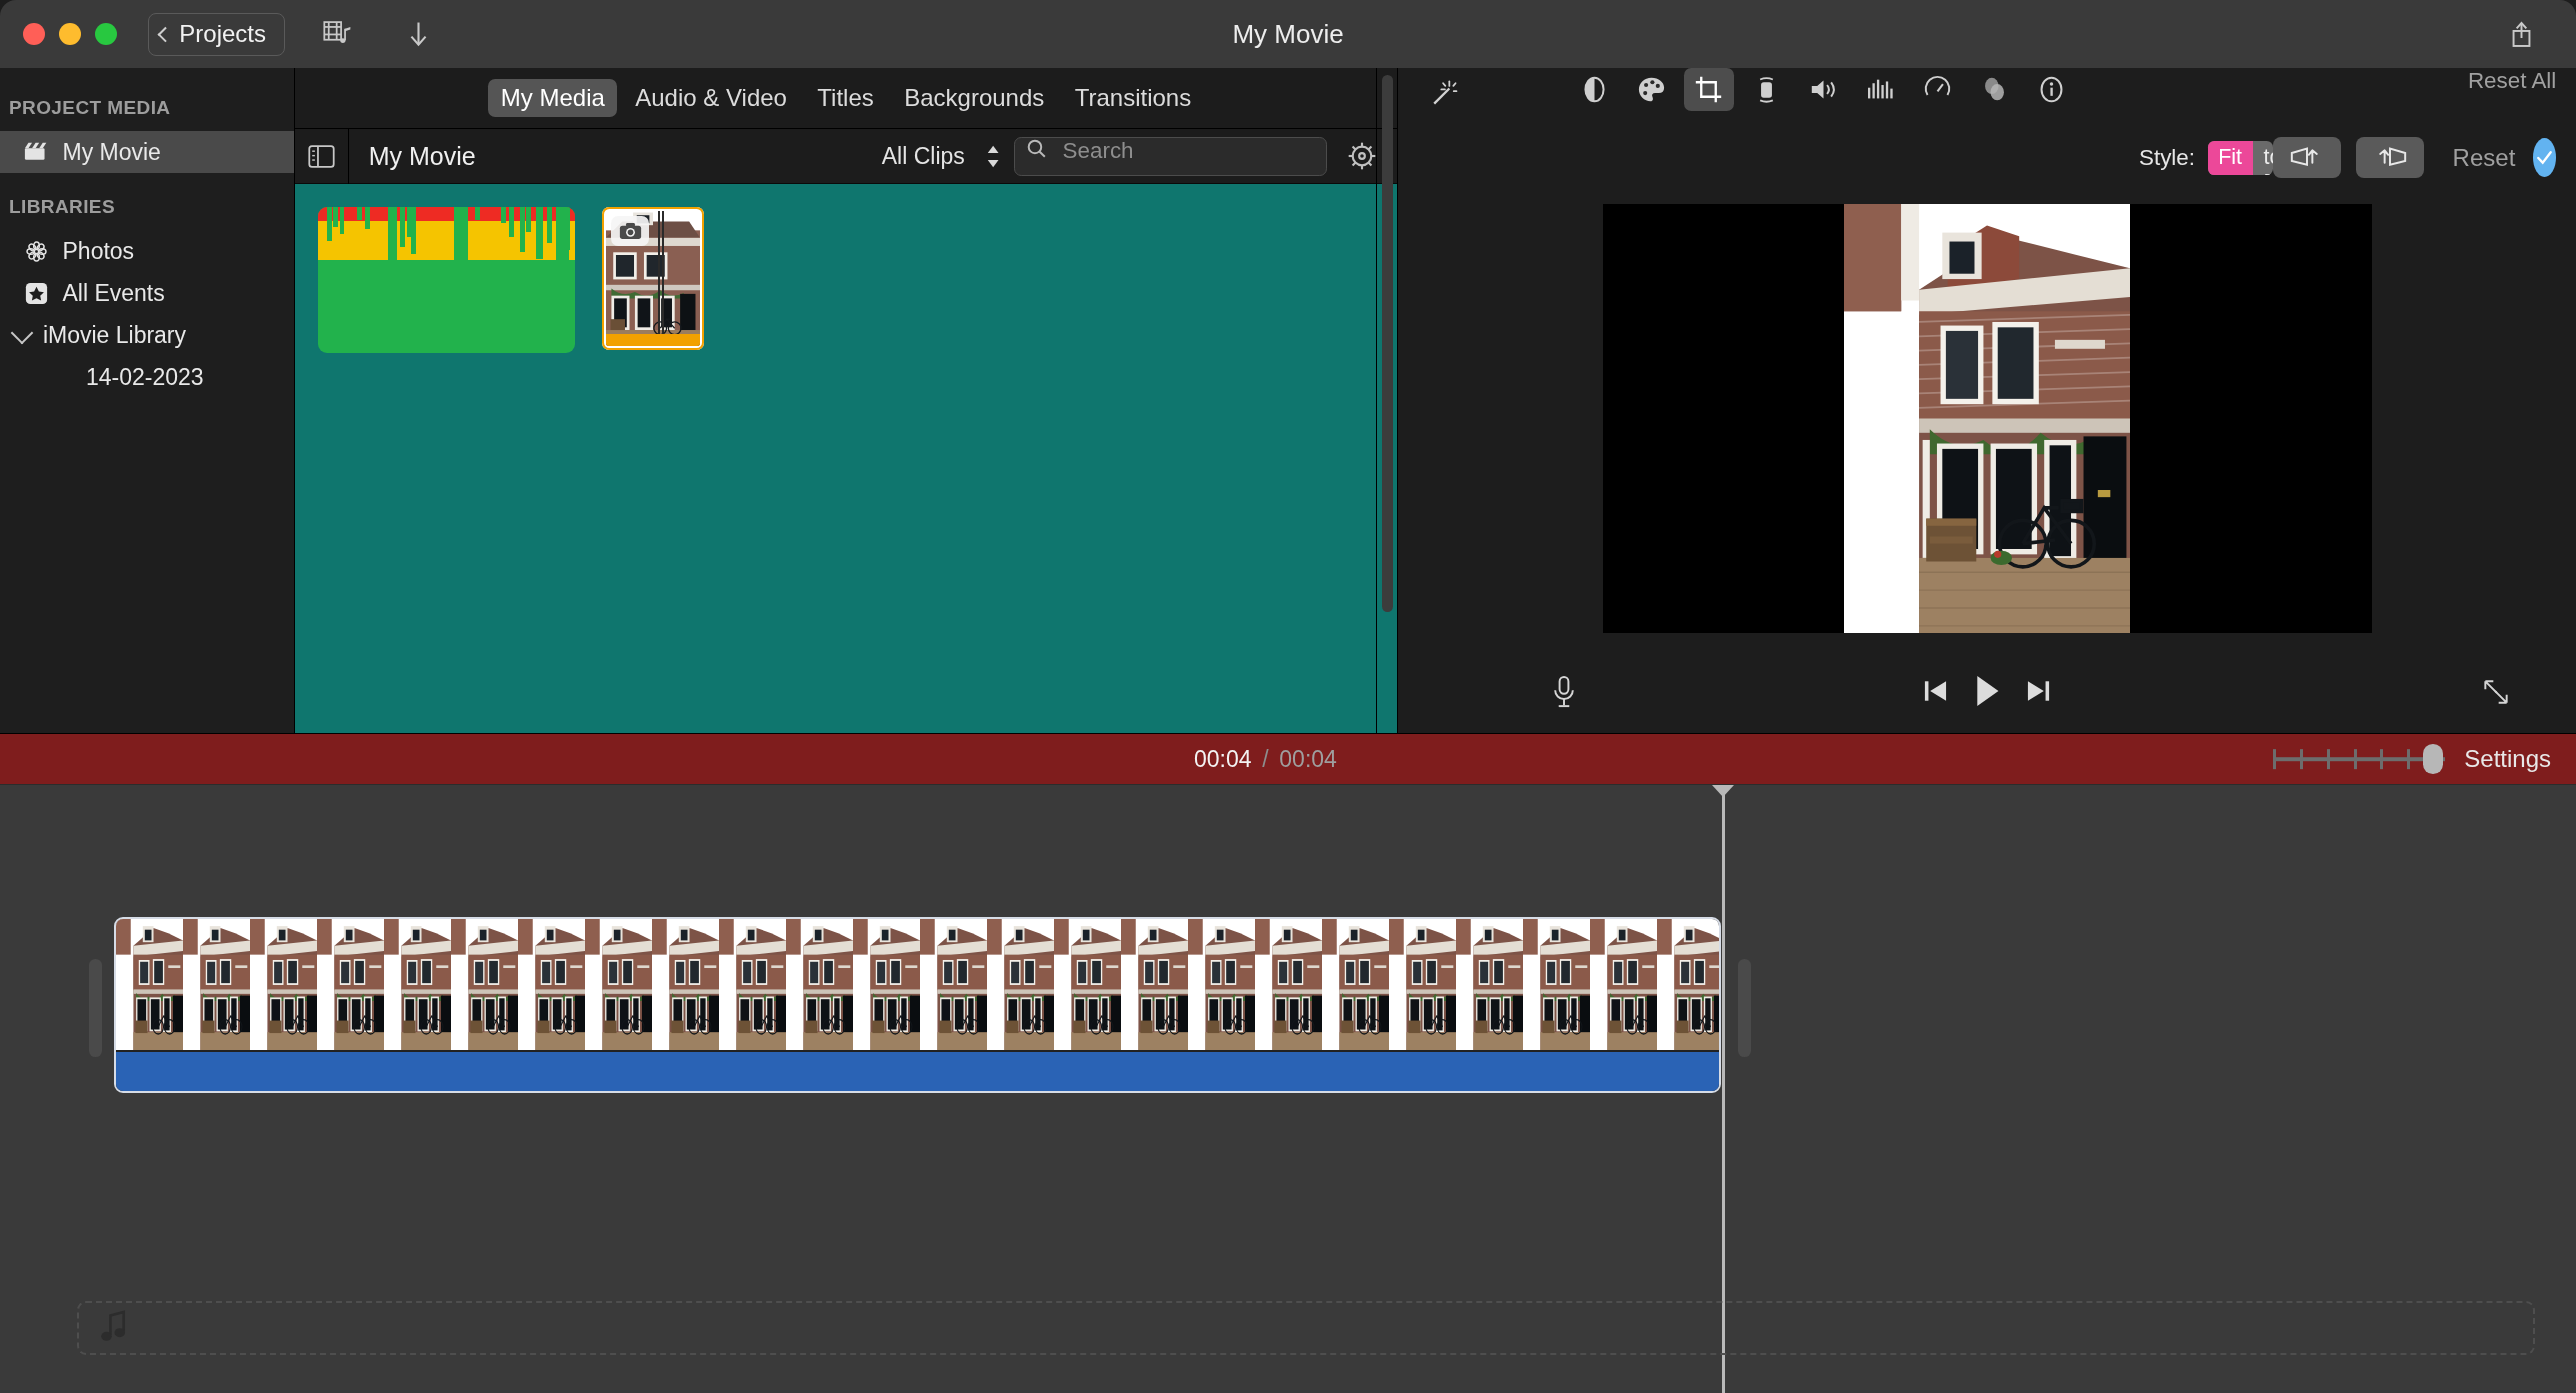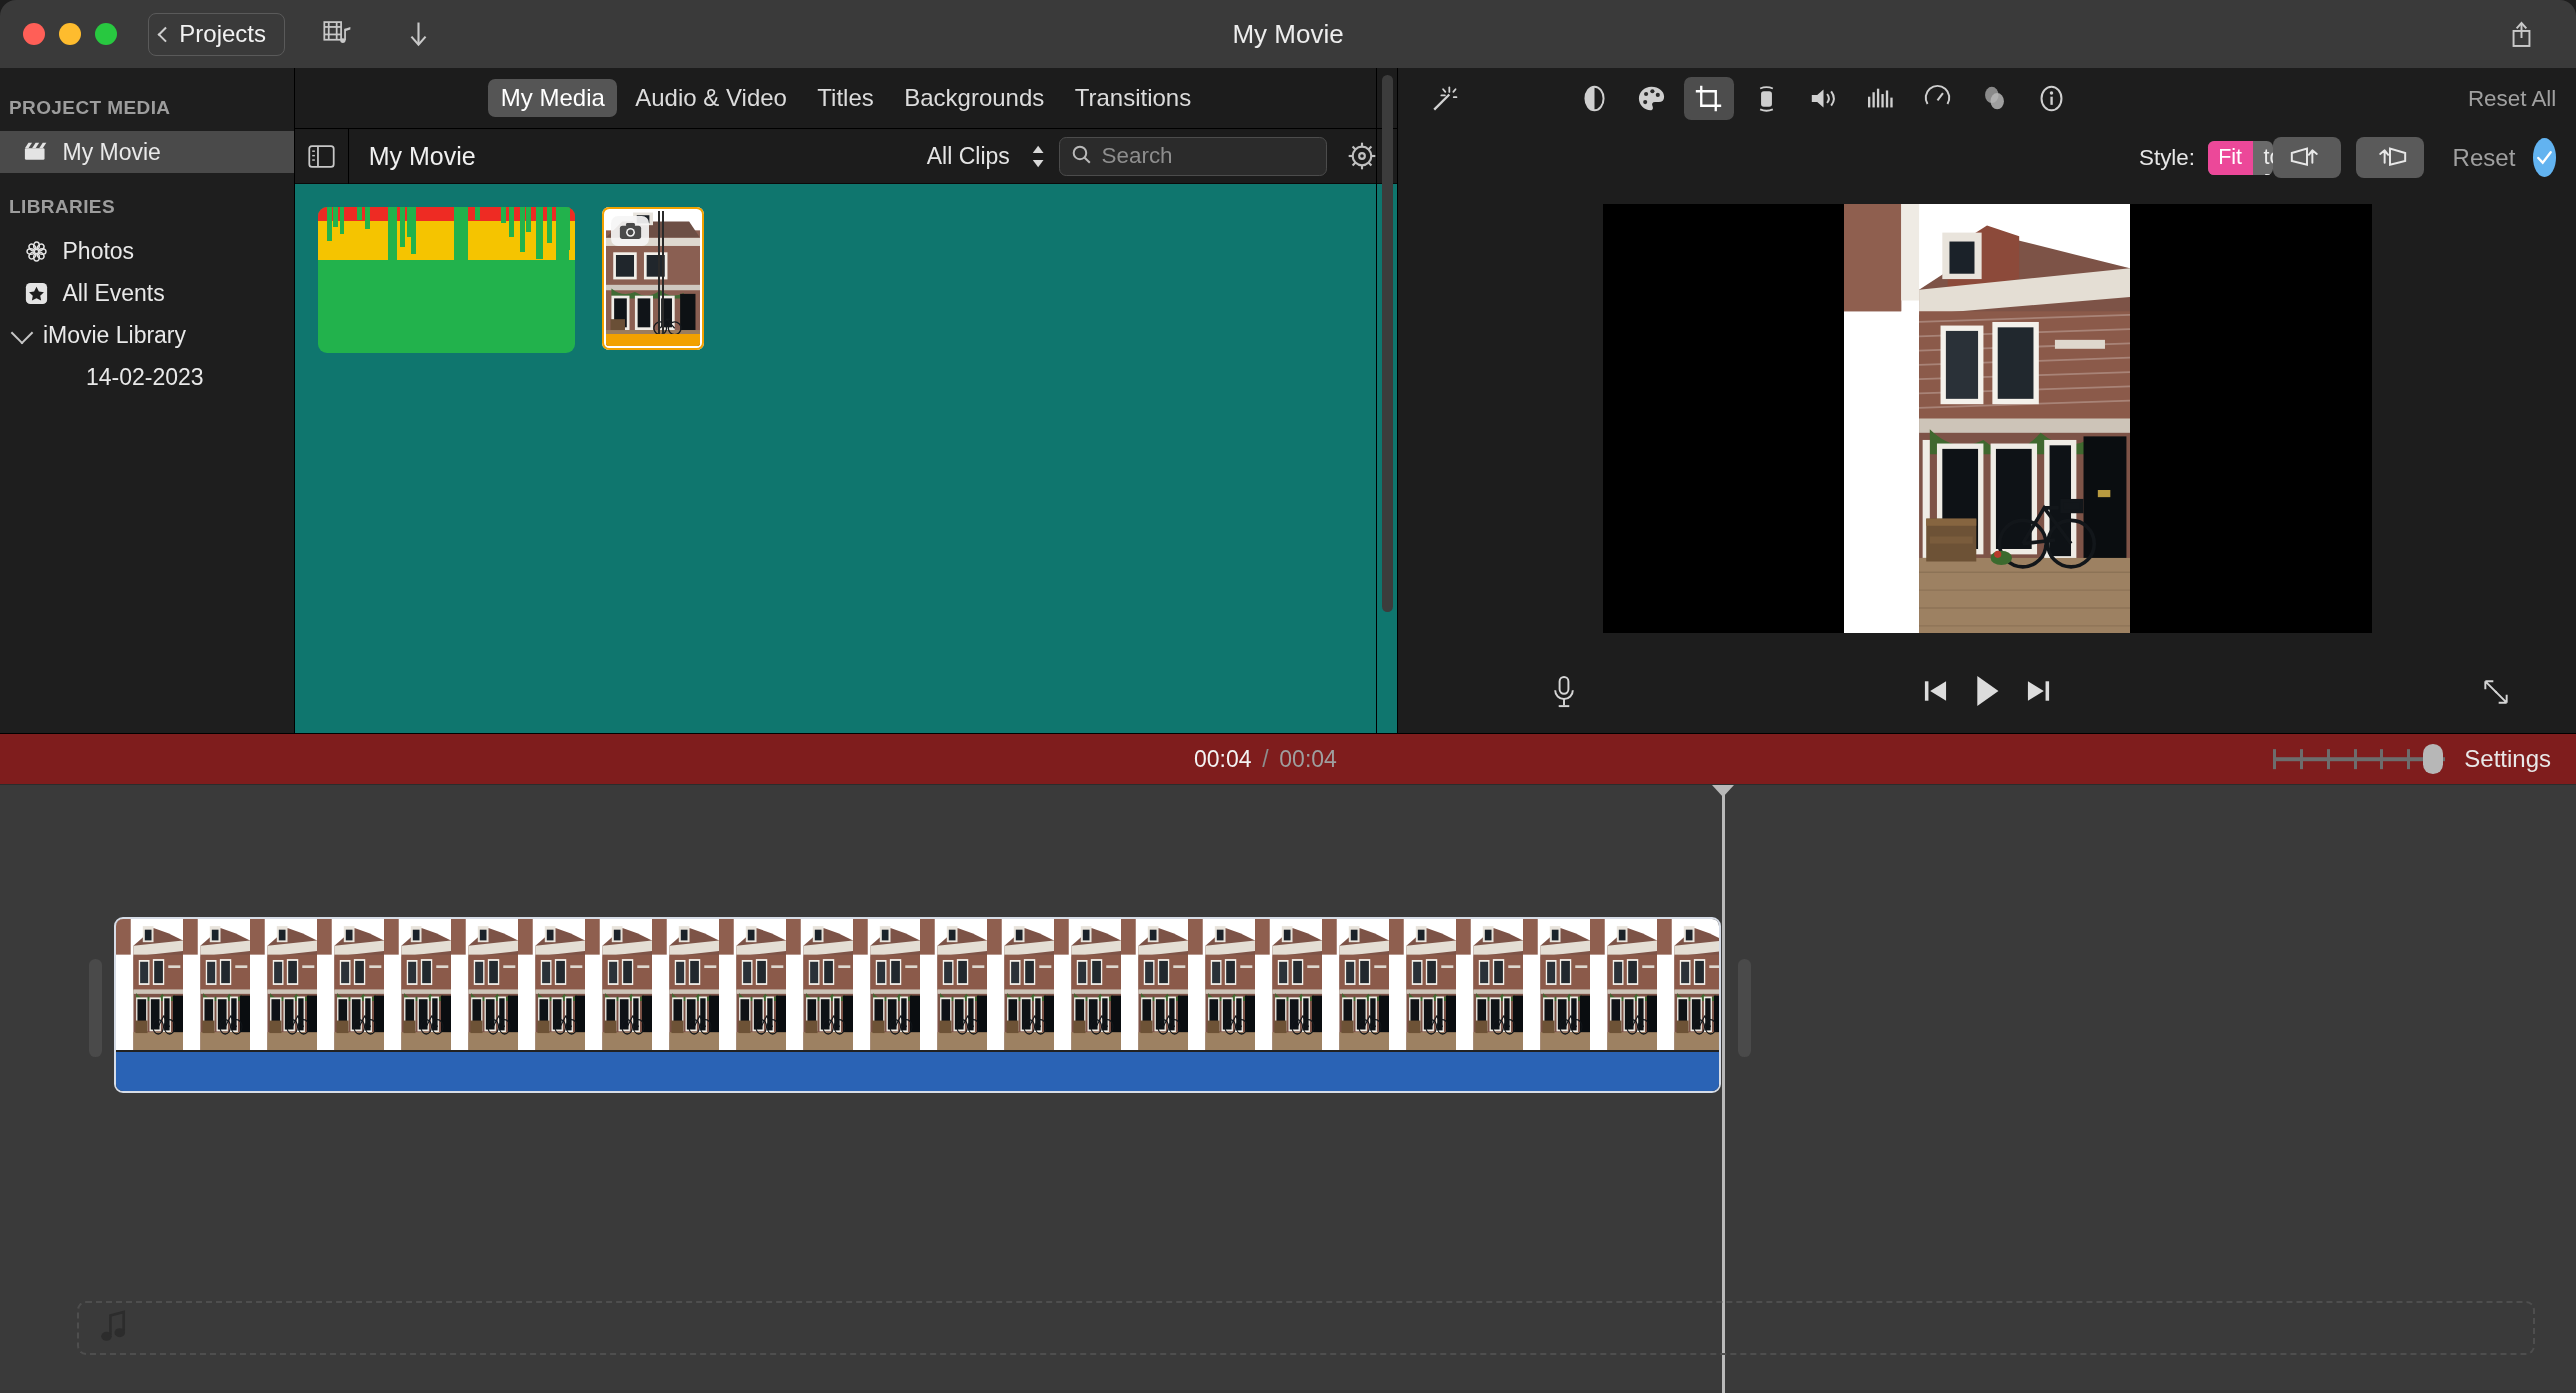--- a/index.html
+++ b/index.html
@@ -115,23 +115,23 @@
   .sidebar-toggle {
     width:54px; height:55px;
     display:flex; align-items:center; justify-content:center;
     border-right:1.8px solid #000; color:#c8c8c8;
   }
   .browser-title { color:#f0f0f0; font-size:25px; margin-left:19.7px; }
   .browser-head-right { margin-left:auto; display:flex; align-items:center; gap:14.3px; }
   .allclips { color:#e4e4e4; font-size:23px; display:flex; align-items:center; gap:21px; }
   .updown { display:flex; flex-direction:column; gap:2.7px; color:#d9d9d9; }
   .searchbox {
-    width:268px; height:39px; border-radius:7.2px;
+    width:313px; height:39px; border-radius:7.2px;
     background:#2b2b2b; border:0.9px solid #4c4c4c;
-    display:flex; align-items:center; gap:9px; padding:0 10.7px;
+    display:flex; align-items:flex-start; gap:15px; padding:0 10.7px;
   }
   .searchbox .ph { color:#8e8e8e; font-size:22.4px; }
   .gear-btn { width:41px; height:41px; display:flex; align-items:center; justify-content:center; color:#c0c0c0; }
 
   .browser-body { flex:1; position:relative; padding:23px 0 0 23px; display:flex; gap:27px; align-items:flex-start; }
   .clip-thumb { border-radius:9px; position:relative; }
   .clip-audio {
     width:257px; height:146px; border-radius:9px; overflow:hidden;
     background:#22b24c; position:relative;
   }
@@ -157,21 +157,21 @@
     border-left:0.9px solid #000;
   }
   .browser-scroll .thumb {
     position:absolute; left:5.4px; top:7.2px; width:10.7px; height:537px;
     border-radius:5.4px; background:#3c3c3c;
   }
 
   
   .viewer-pane { width:1179px; min-width:1179px; background:#1d1d1d; display:flex; flex-direction:column; border-left:1.8px solid #000; }
   .inspector-bar {
-    height:61px; min-height:61px; display:flex; align-items:center;
+    height:61px; min-height:61px; display:flex; align-items:flex-start;
     padding:0 14.3px; position:relative;
   }
   .enh-btn { width:50px; height:50px; display:flex; align-items:center; justify-content:center; color:#d2d2d2; margin-left:7.2px; }
   .insp-icons { display:flex; align-items:center; gap:7.2px; margin-left:100px; }
   .insp-ico {
     width:50px; height:43px; border-radius:7.2px;
     display:flex; align-items:center; justify-content:center; color:#cfcfcf;
   }
   .insp-ico.active { background:#4d4d4d; color:#fff; }
   .reset-all { position:absolute; right:19.7px; color:#a0a0a0; font-size:22.4px; }

